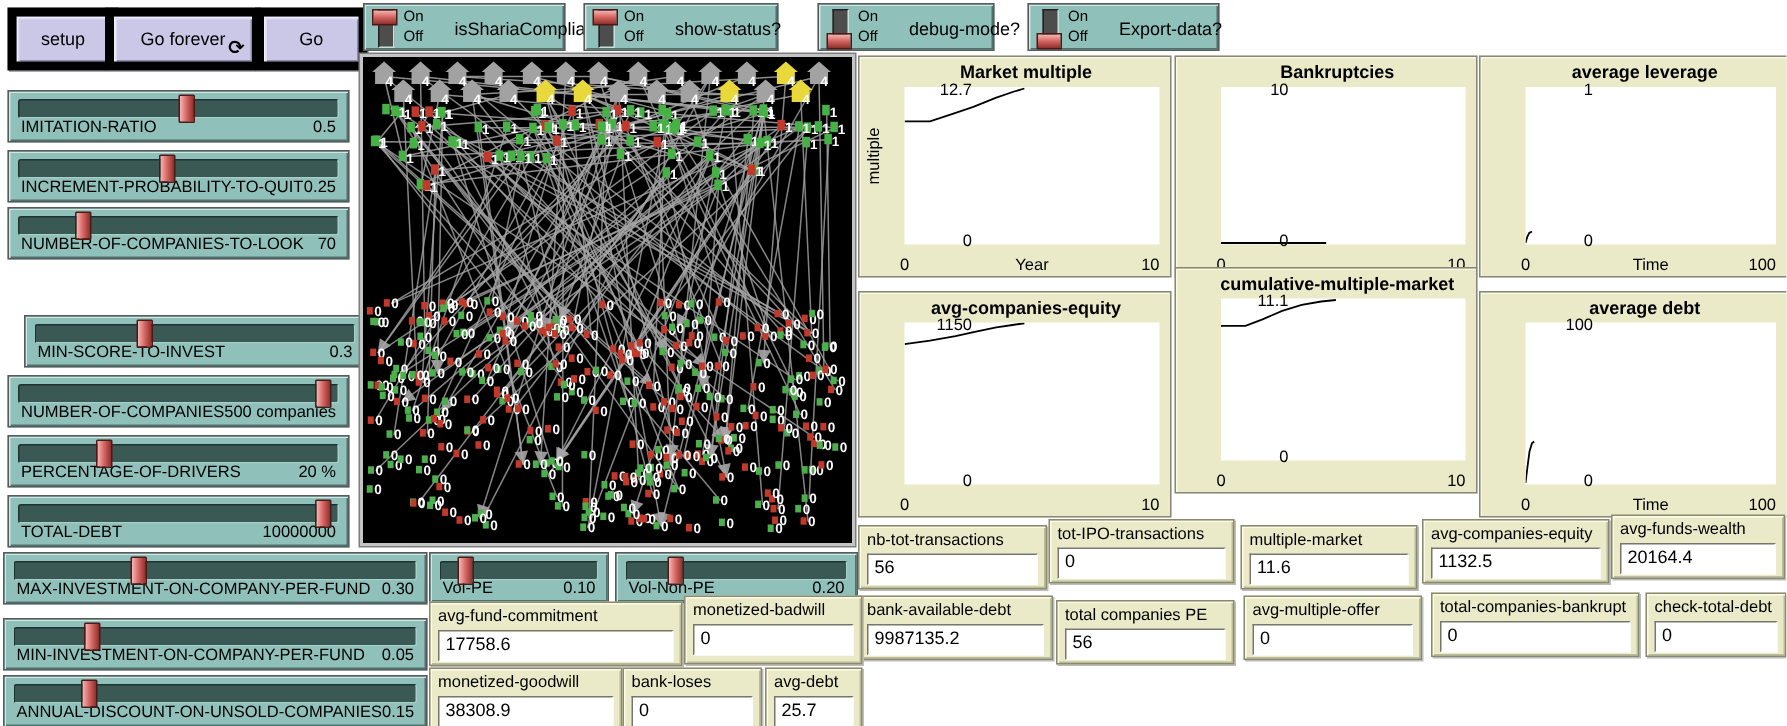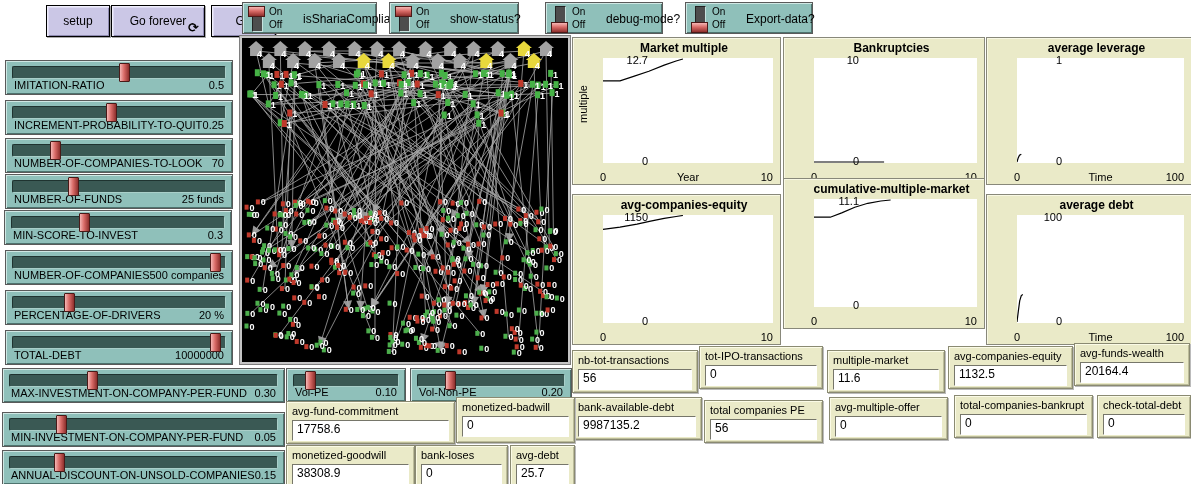--- a/index.html
+++ b/index.html
@@ -1,22 +1,22 @@
 <!DOCTYPE html>
 <html><head>
 <meta charset="utf-8">
 <style>
   html,body{margin:0;padding:0;background:#fff;}
   #app{position:relative;width:1191px;height:484px;background:#ffffff;overflow:hidden;
        font-family:"Liberation Sans","DejaVu Sans",sans-serif;color:#000;}
 
   
-  .button{position:absolute;background:#cbc7e6;border:1px solid #000000;
+  .button{position:absolute;background:#cbc7e6;border:6px solid #000000;
           box-shadow:inset 1px 1px 0 #efeefb,inset 2px 2px 0 #dedbf3,inset -1px -1px 0 #8d89b0,1px 1px 0 #aaa;
-          display:flex;align-items:center;justify-content:center;font-size:12px;cursor:pointer;margin-left:41px;}
+          display:flex;align-items:center;justify-content:center;font-size:12px;cursor:pointer;}
   .forever-icon{position:absolute;right:5px;bottom:1px;font-size:13px;font-weight:bold;}
 
   
   .slider{position:absolute;background:#8fc0ba;border:1px solid #5a5a5a;
           box-shadow:inset 1px 1px 0 #cfe8e4,inset -1px -1px 0 #4e736e;}
   .groove{position:absolute;left:6px;right:6px;top:5px;height:11px;background:#3a5954;
           border-top:1px solid #1f3330;border-left:1px solid #1f3330;
           border-bottom:1px solid #a9cfc9;border-right:1px solid #a9cfc9;border-radius:2px;}
   .thumb{position:absolute;top:2px;width:9px;height:17px;
          background:linear-gradient(90deg,#f4b6b4 0%,#d96b67 45%,#8e2f2c 100%);
@@ -133,29 +133,21 @@
       </div>
   </div>
   <div class="slider" style="left:5px;top:138px;width:226px;height:33px">
     <div class="groove"></div>
       <div class="thumb" style="left: 43.54px;"></div>
     <div class="srow">
         <span>NUMBER-OF-COMPANIES-TO-LOOK</span>
         <span>70</span>
       </div>
   </div>
-  <div class="slider" style="left:5px;top:174px;width:226px;height:33px">
-    <div class="groove"></div>
-      <div class="thumb" style="left: 61.81px;"></div>
-    <div class="srow">
-        <span>NUMBER-OF-FUNDS</span>
-        <span>25 funds</span>
-      </div>
-  </div>
-  <div class="slider" style="left:4px;top:210px;width:226px;height:33px">
+  <div class="slider" style="left:16px;top:210px;width:226px;height:33px">
     <div class="groove"></div>
       <div class="thumb" style="left: 73.99px;"></div>
     <div class="srow">
         <span>MIN-SCORE-TO-INVEST</span>
         <span>0.3</span>
       </div>
   </div>
   <div class="slider" style="left:5px;top:250px;width:226px;height:33px">
     <div class="groove"></div>
       <div class="thumb" style="left: 203.91px;"></div>

